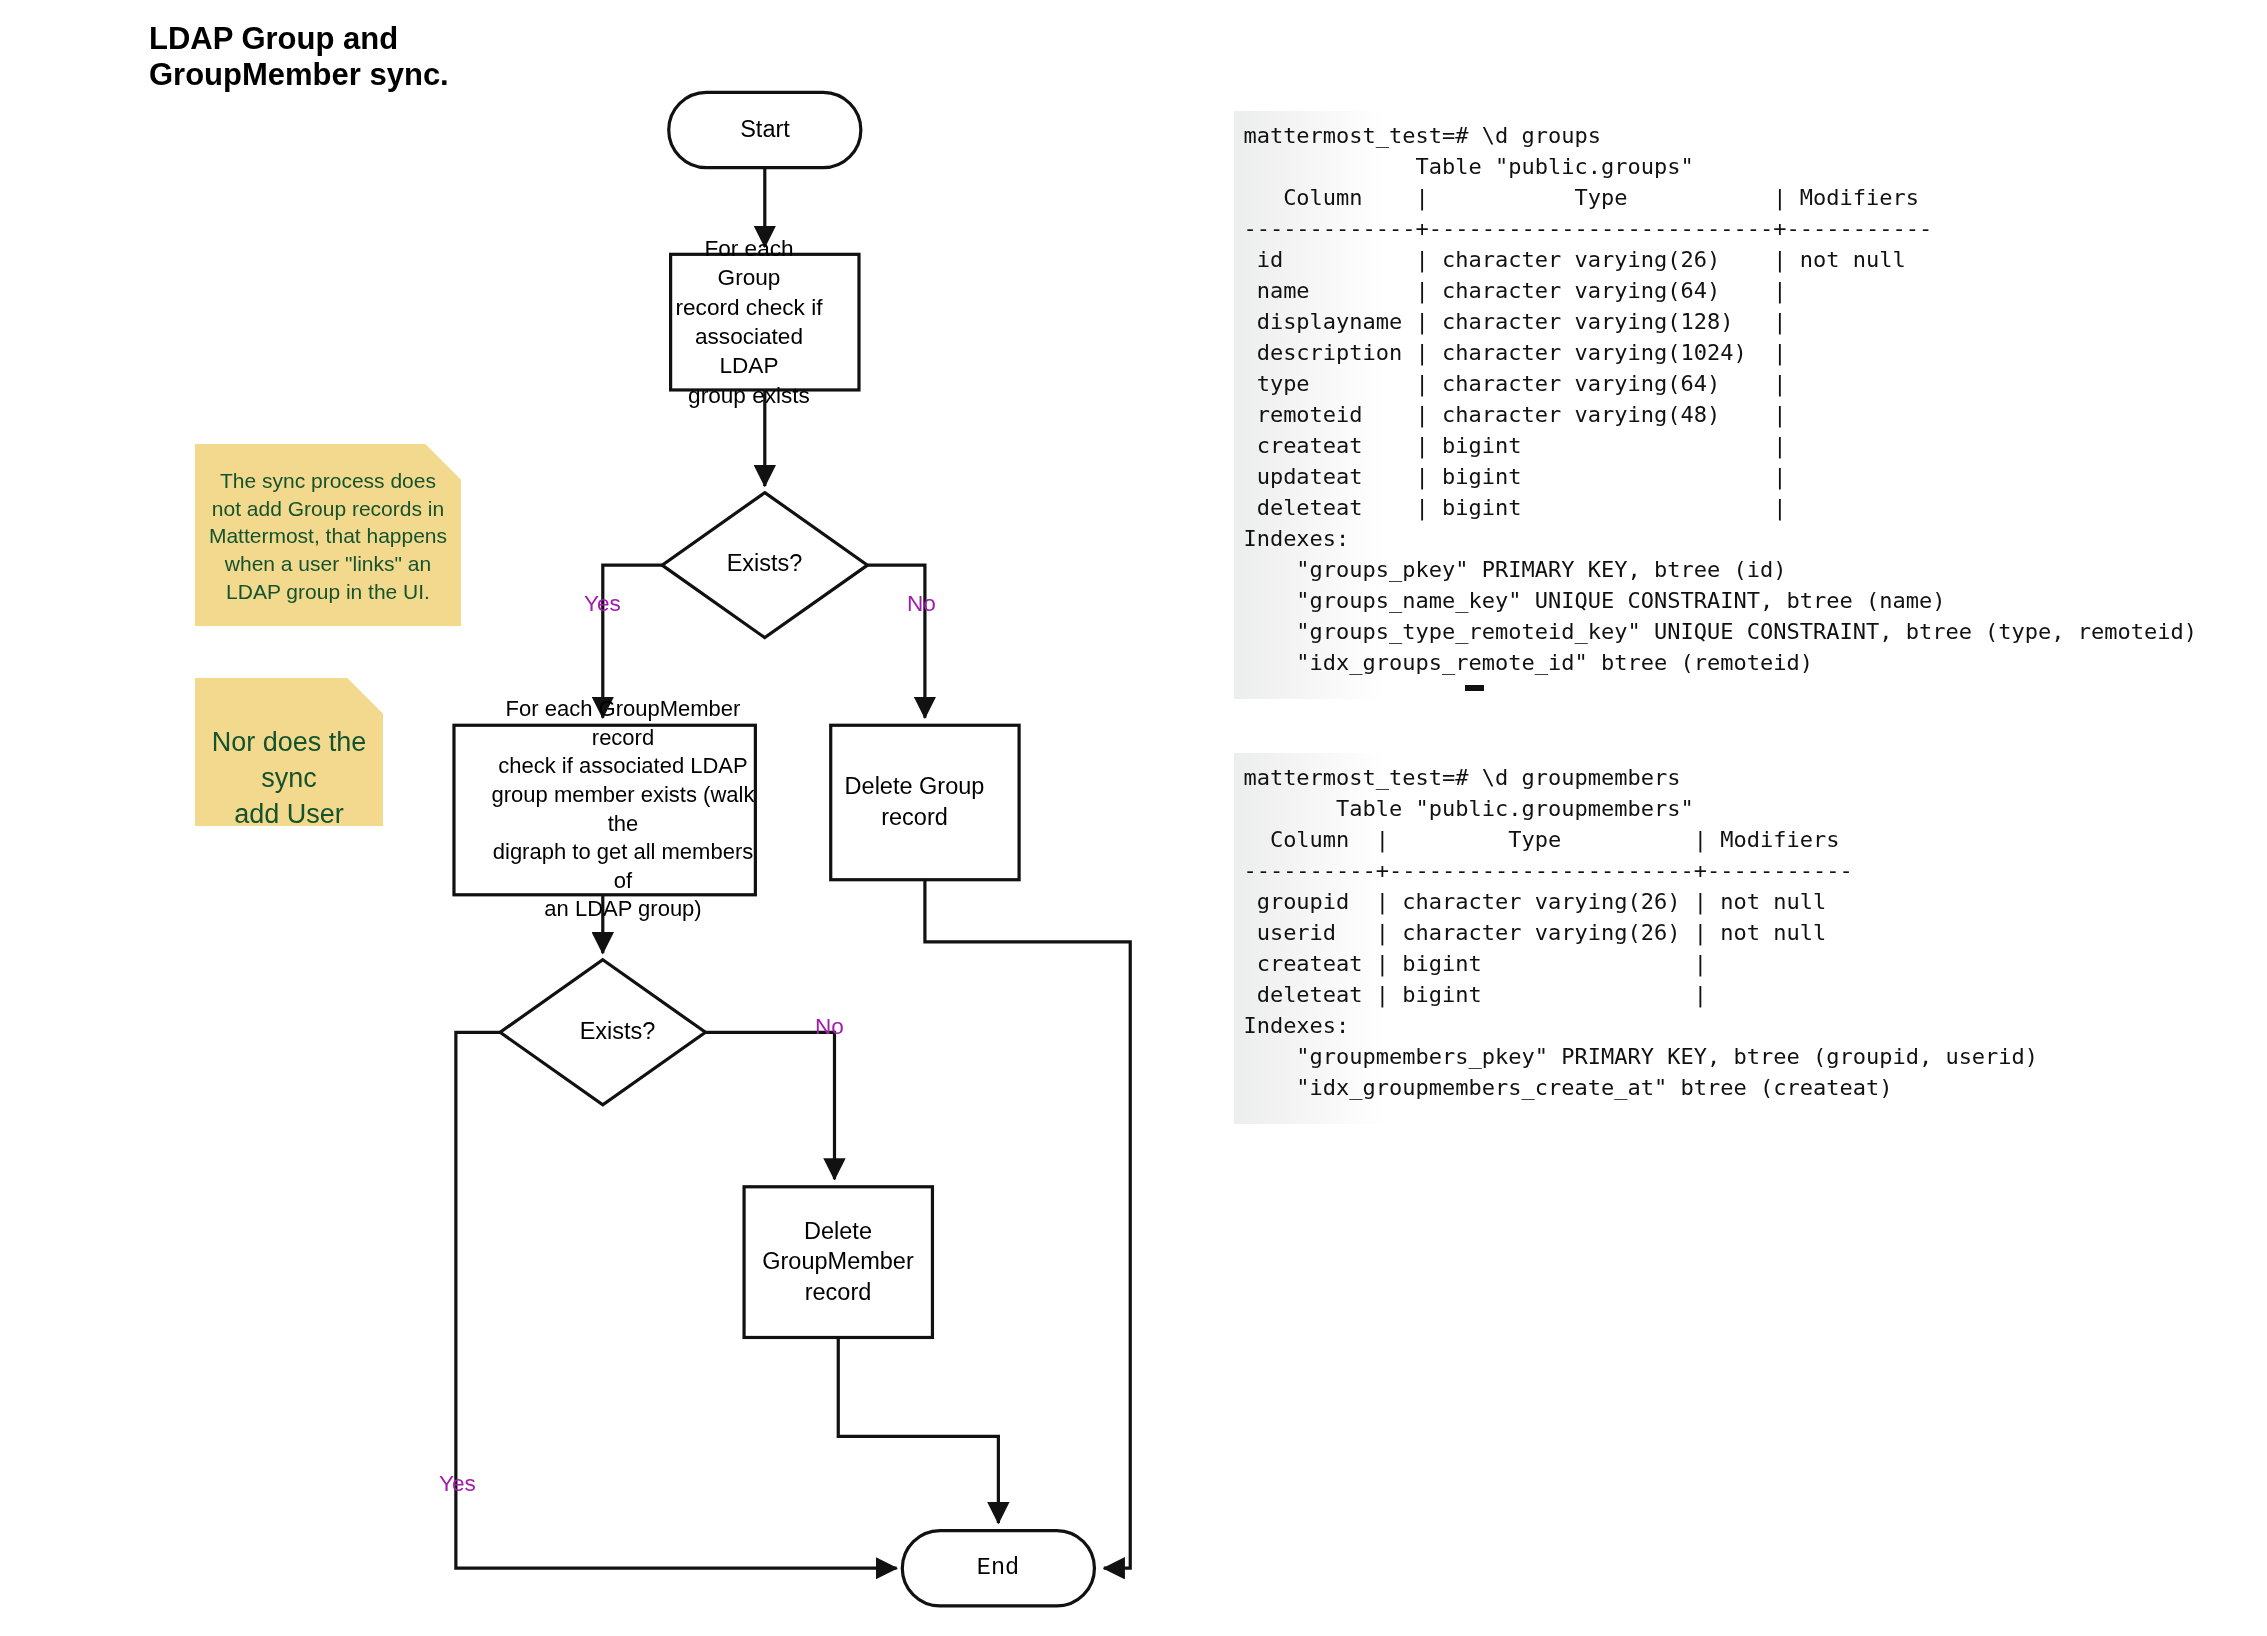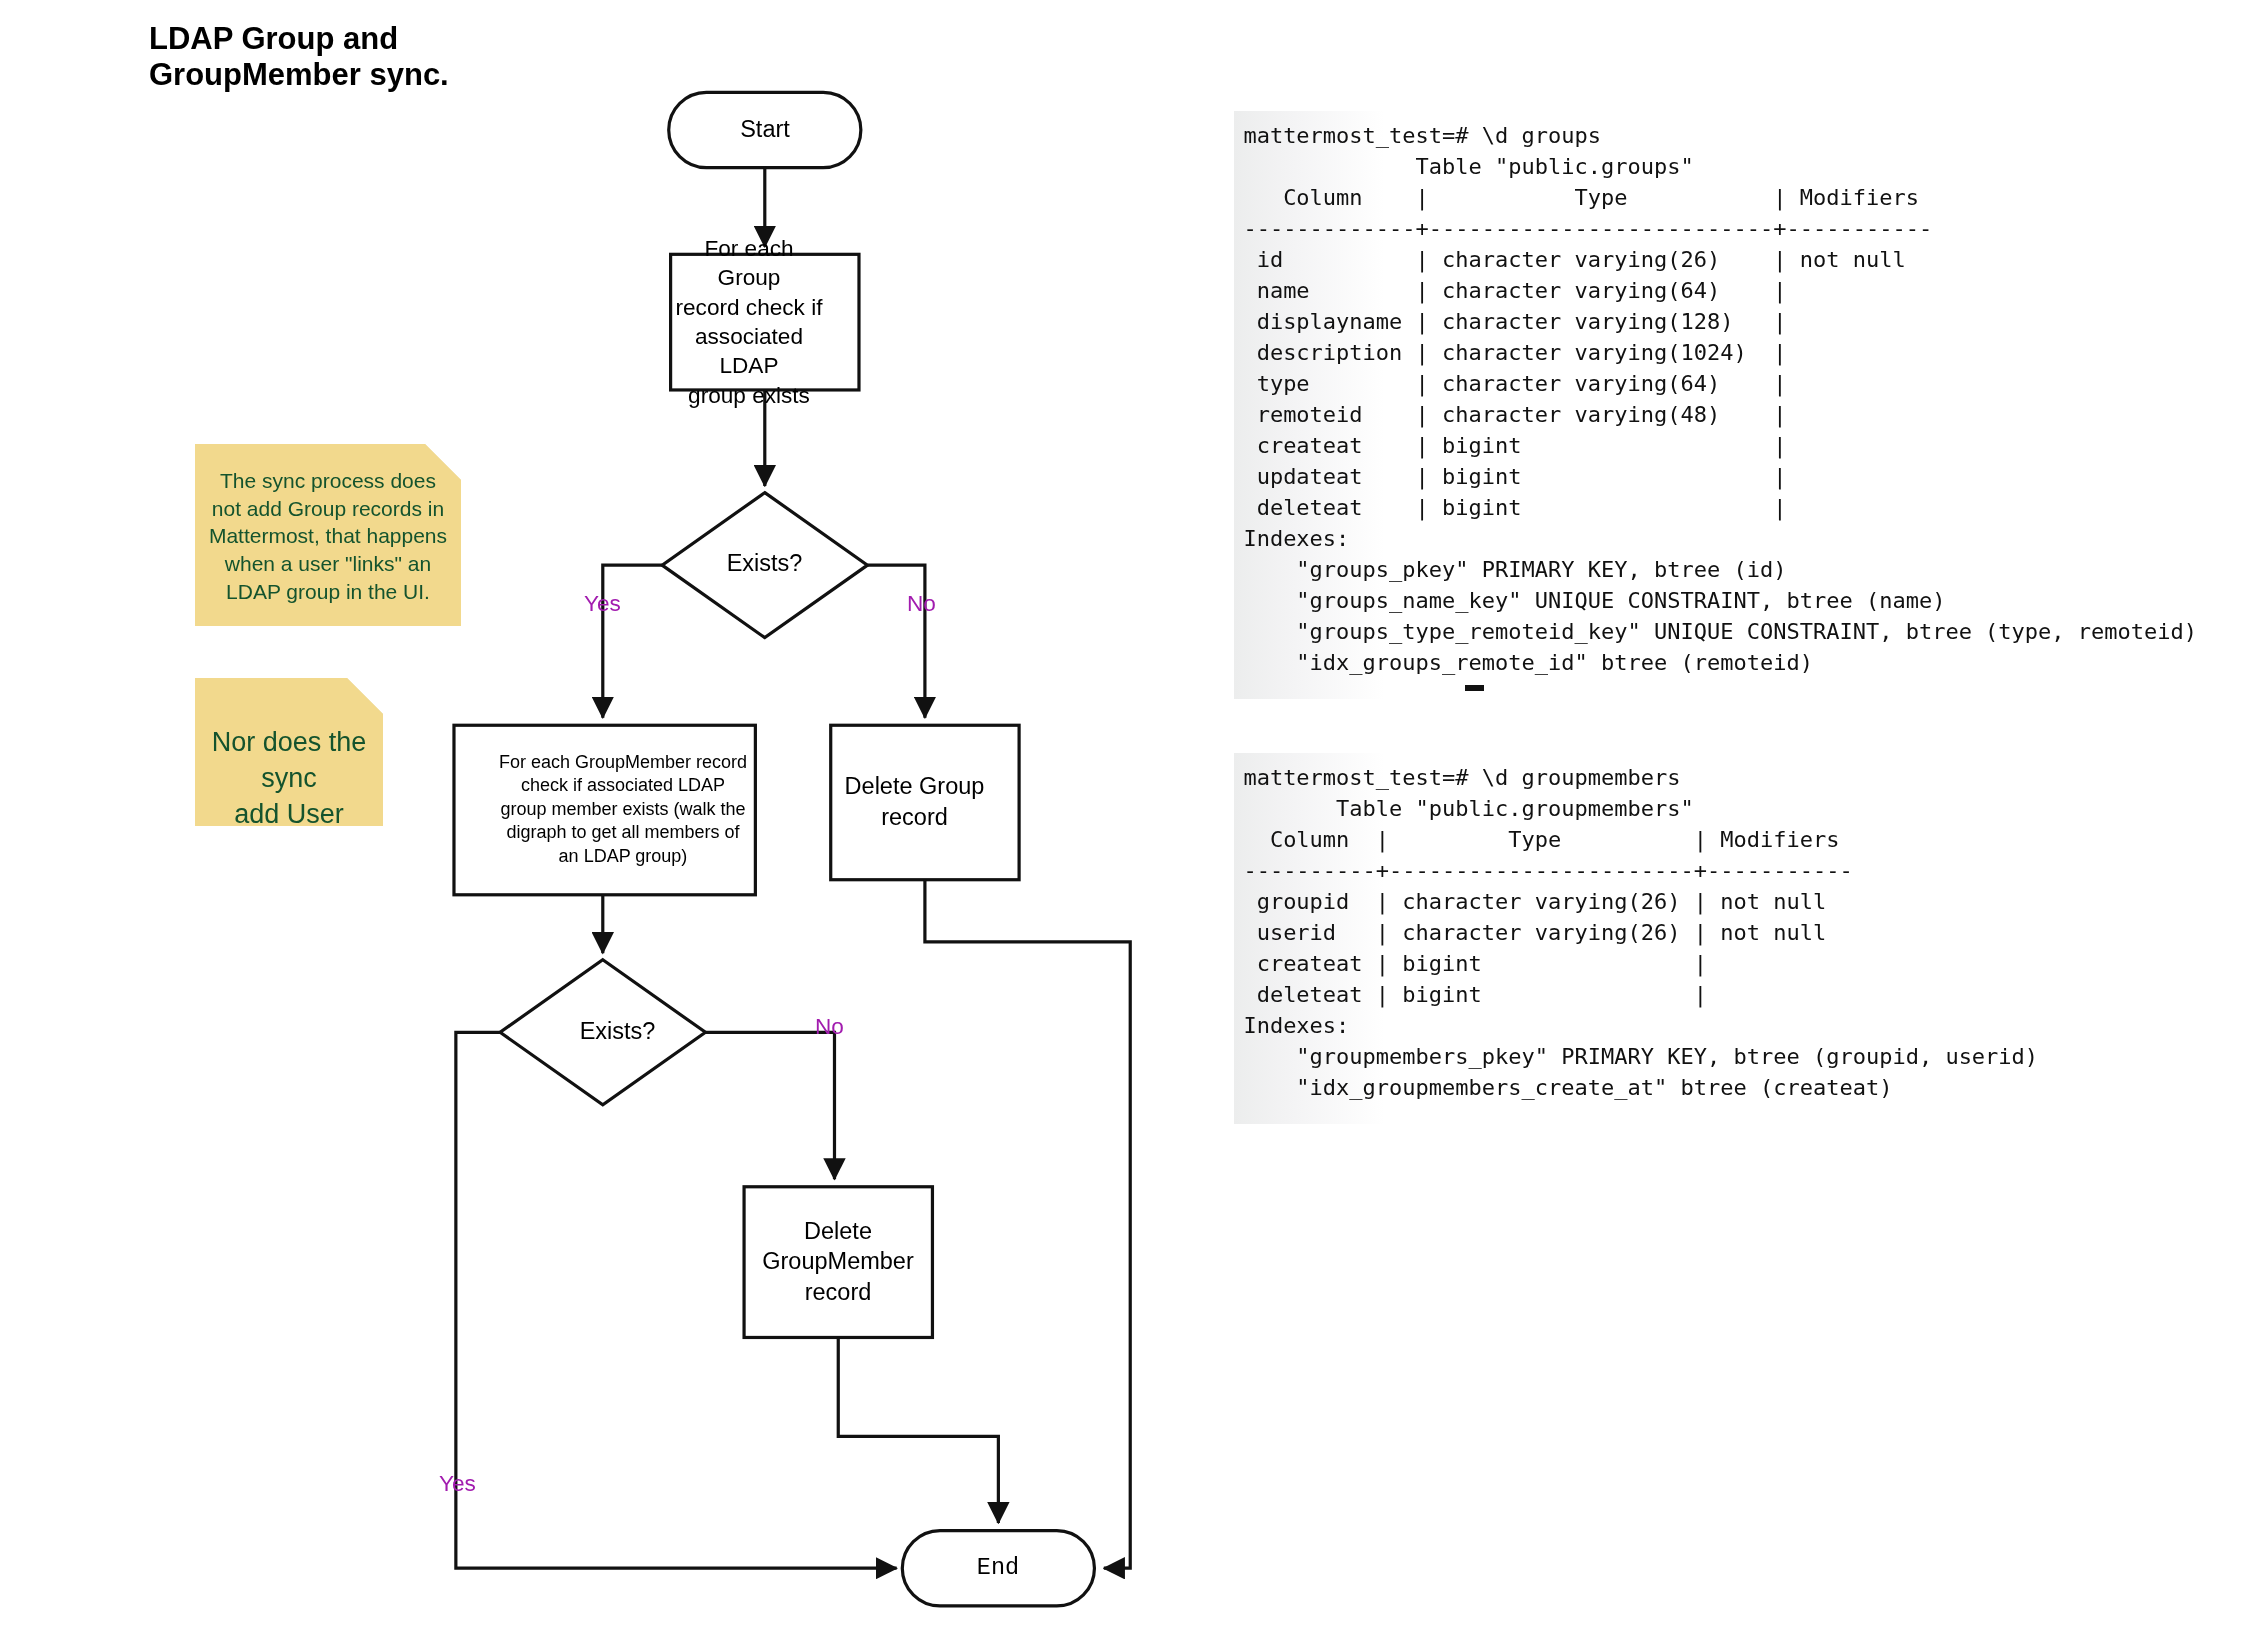--- a/index.html
+++ b/index.html
@@ -31,21 +31,21 @@
     text-align:center;
     color:#000;
     box-sizing:border-box;
     pointer-events:auto;
   }
   .node span { display:block; white-space:pre-line; }
 
   .n-start    { left:669px; top:92px;  width:192px; height:75px;  font-size:23.5px; }
   .n-foreach  { left:670px; top:254px; width:158px; height:136px; font-size:22.6px; line-height:1.30; }
   .n-exists1  { left:674px; top:535px; width:181px; height:56px;  font-size:23.5px; }
-  .n-gmloop   { left:454px; top:725px; width:301px; height:169px; font-size:18px; line-height:1.30;padding-left:37px; }
+  .n-gmloop   { left:454px; top:725px; width:301px; height:169px; font-size:22px; line-height:1.30;padding-left:37px; }
   .n-delgrp   { left:831px; top:725px; width:167px; height:154px; font-size:23.5px; line-height:1.30; }
   .n-exists2  { left:527px; top:1003px; width:181px; height:56px; font-size:23.5px; }
   .n-delgm    { left:744px; top:1186px; width:188px; height:151px; font-size:23.5px; line-height:1.30; }
   .n-end      { left:902px; top:1530px; width:192px; height:75px;  font-size:23.5px;font-family:Liberation Mono, monospace; }
 
   
   .elabel { position:absolute; font-size:22.6px; color:#a21caf; }
   .lbl-yes1 { left:584px;  top:591px; }
   .lbl-no1  { left:907px;  top:591px; }
   .lbl-no2  { left:815px;  top:1014px; }

